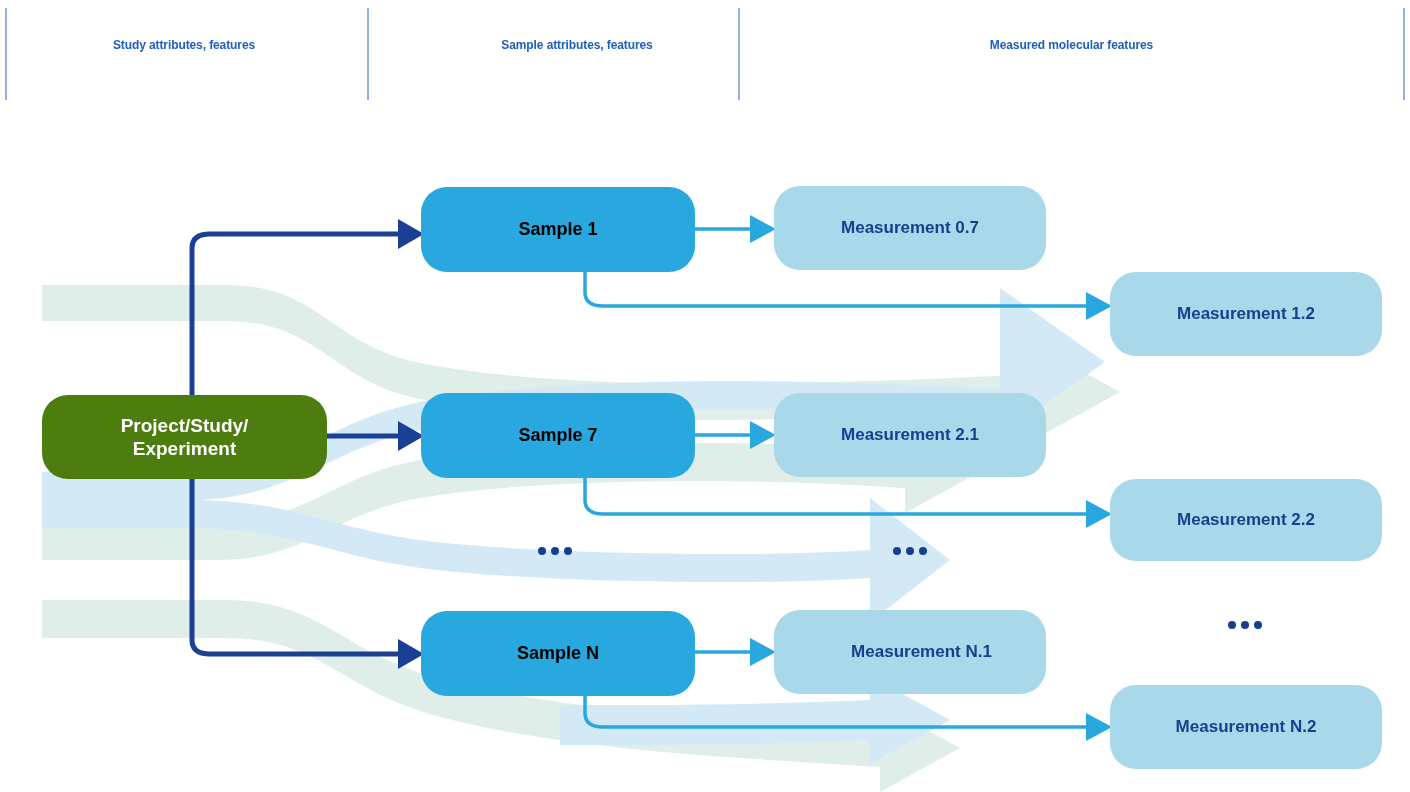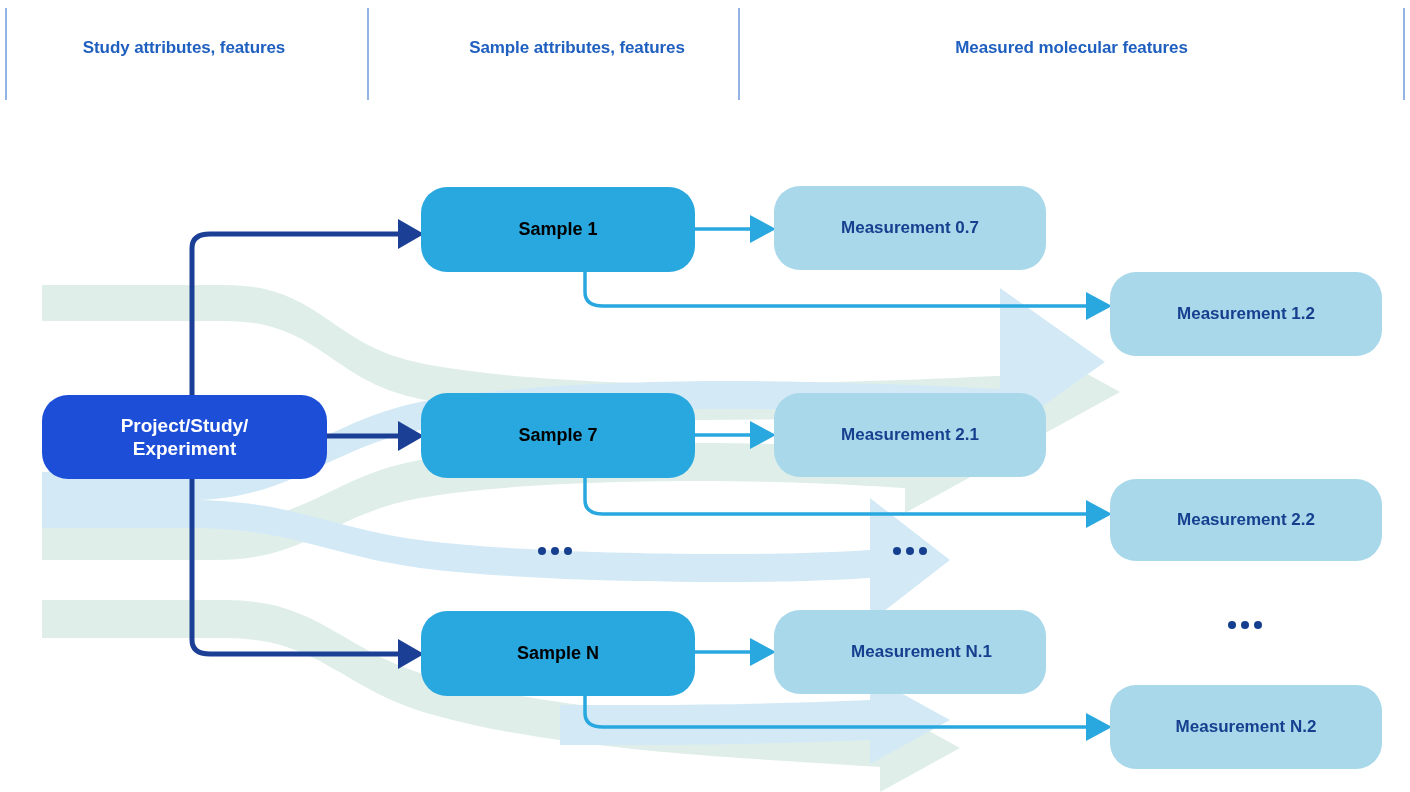--- a/index.html
+++ b/index.html
@@ -20,21 +20,21 @@
   #bg-svg {
     position: absolute;
     left: 0; top: 0;
     width: 1410px;
     height: 792px;
   }
   .header-label {
     position: absolute;
     color: #1f5fbf;
     font-weight: bold;
-    font-size: 17px;
+    font-size: 12px;
     letter-spacing: -0.1px;
     text-align: center;
     white-space: nowrap;
   }
   .divider {
     position: absolute;
     width: 2px;
     background: #93b4e3;
     top: 8px;
     height: 92px;
@@ -43,21 +43,21 @@
     position: absolute;
     display: flex;
     align-items: center;
     justify-content: center;
     text-align: center;
     border-radius: 26px;
     box-sizing: border-box;
     line-height: 1.22;
   }
   .node-study {
-    background: #1d4ed8;
+    background: #4d7c0f;
     color: #ffffff;
     font-weight: bold;
     font-size: 19px;
   }
   .node-sample {
     background: #29a8e0;
     color: #000000;
     font-weight: bold;
     font-size: 18px;
   }

